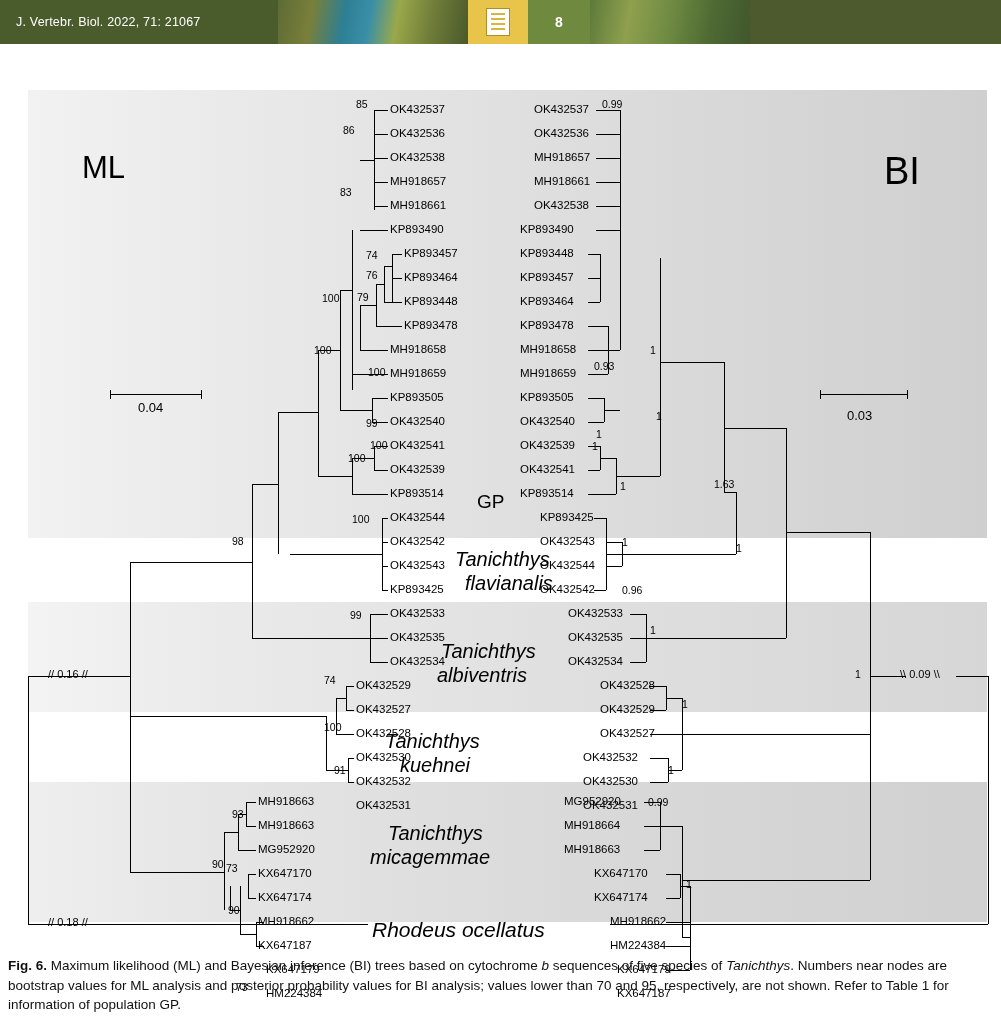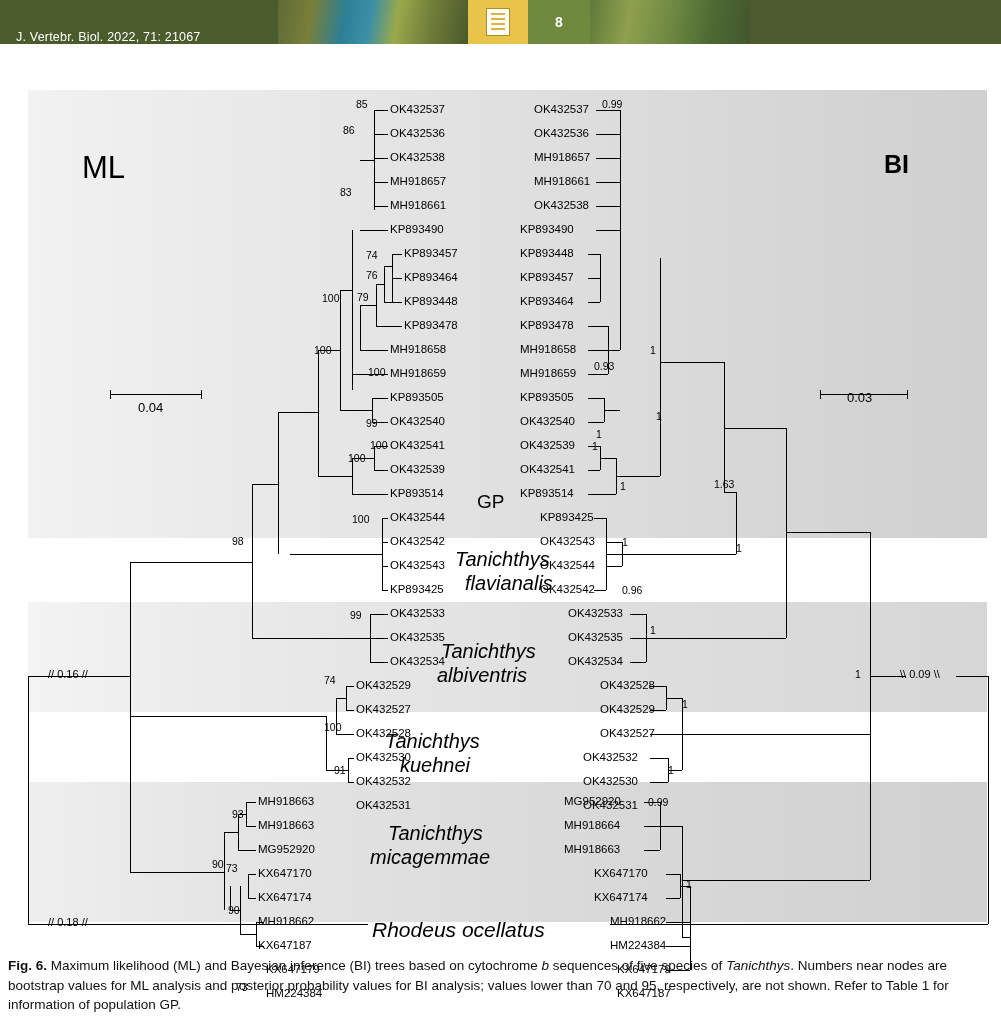--- a/index.html
+++ b/index.html
@@ -14,21 +14,21 @@
 
   
   .header{
     position:absolute;left:0;top:0;width:1001px;height:44px;
     background:#4c5a2e;
     overflow:hidden;
   }
   .hdr-left{
     position:absolute;left:0;top:0;height:44px;width:300px;
     background:#4a5b2c;
-    display:flex;align-items:flex-end;
+    display:flex;align-items:center;
   }
   .hdr-left span{
     color:#fff;font-size:12.5px;padding-left:16px;letter-spacing:.2px;
   }
   .hdr-strip{
     position:absolute;top:0;height:44px;
   }
   .strip-a{left:278px;width:190px;
     background:linear-gradient(100deg,#5d6b35 0%,#7a7f3a 18%,#2d7f94 35%,#3a8fa8 48%,#9aa84a 62%,#6f7c39 80%,#49592b 100%);}
   .strip-b{left:468px;width:60px;background:#e8c44a;
@@ -69,21 +69,21 @@
   .band-kuehnei{top:640px;height:70px;background:#ffffff;}
   .band-micagemmae{top:710px;height:140px;
     background:linear-gradient(90deg,#f0f0f0 0%,#e6e6e6 20%,#dadada 55%,#d0d0d0 100%);}
 
   
   .gutter-l{position:absolute;left:0;top:18px;width:28px;height:832px;background:#fff;}
   .gutter-r{position:absolute;right:0;top:18px;width:14px;height:832px;background:#fff;}
 
   
   .panel-ml{position:absolute;left:82px;top:78px;font-size:31px;}
-  .panel-bi{position:absolute;left:884px;top:78px;font-size:25px;font-weight:bold;}
+  .panel-bi{position:absolute;left:884px;top:78px;font-size:38px;}
 
   
   .scalebar{position:absolute;height:1px;background:#000;}
   .scalebar:before,.scalebar:after{
     content:"";position:absolute;top:-4px;width:1px;height:9px;background:#000;}
   .scalebar:before{left:0;} .scalebar:after{right:0;}
   .scale-label{position:absolute;font-size:13px;}
 
   
   .sp{position:absolute;font-style:italic;font-size:20px;line-height:23px;}
@@ -137,21 +137,21 @@
     <div class="band band-micagemmae"></div>
     <div class="gutter-l"></div>
     <div class="gutter-r"></div>
 
     <div class="panel-ml">ML</div>
     <div class="panel-bi">BI</div>
 
     <div class="scalebar" style="left:110px;top:322px;width:92px;"></div>
     <div class="scale-label" style="left:138px;top:328px;text-align:center;">0.04</div>
     <div class="scalebar" style="left:820px;top:322px;width:88px;"></div>
-    <div class="scale-label" style="left:847px;top:318px;">0.03</div>
+    <div class="scale-label" style="left:847px;top:336px;">0.03</div>
 
     <div class="sp" style="left:455px;top:476px;">Tanichthys</div>
     <div class="sp" style="left:465px;top:500px;">flavianalis</div>
     <div class="sp" style="left:441px;top:568px;">Tanichthys</div>
     <div class="sp" style="left:437px;top:592px;">albiventris</div>
     <div class="sp" style="left:385px;top:658px;">Tanichthys</div>
     <div class="sp" style="left:400px;top:682px;">kuehnei</div>
     <div class="sp" style="left:388px;top:750px;">Tanichthys</div>
     <div class="sp" style="left:370px;top:774px;">micagemmae</div>
     <div class="sp big" style="left:372px;top:846px;">Rhodeus ocellatus</div>

